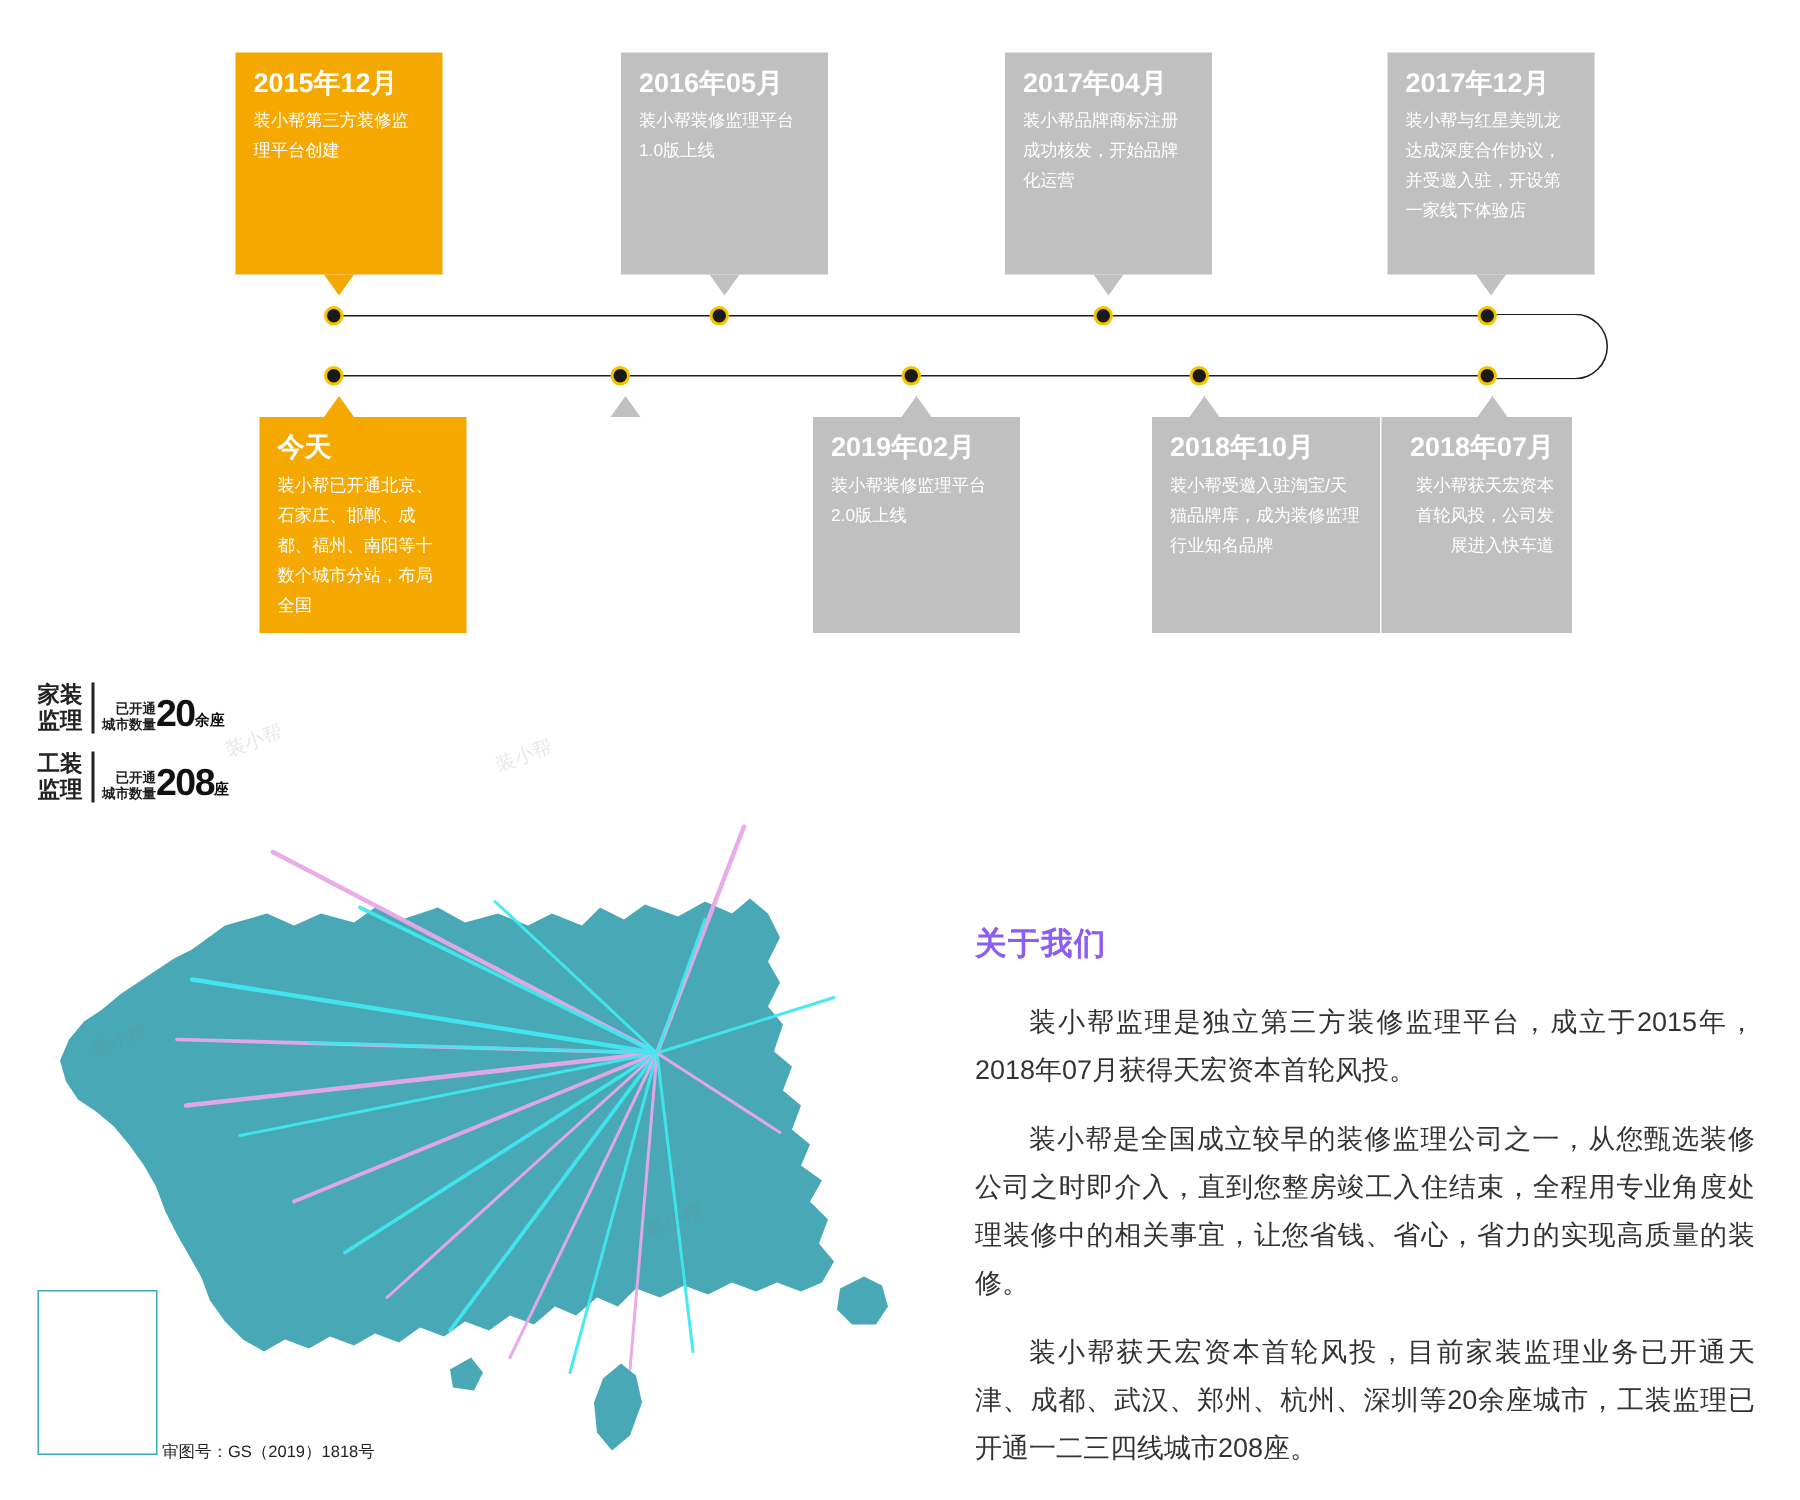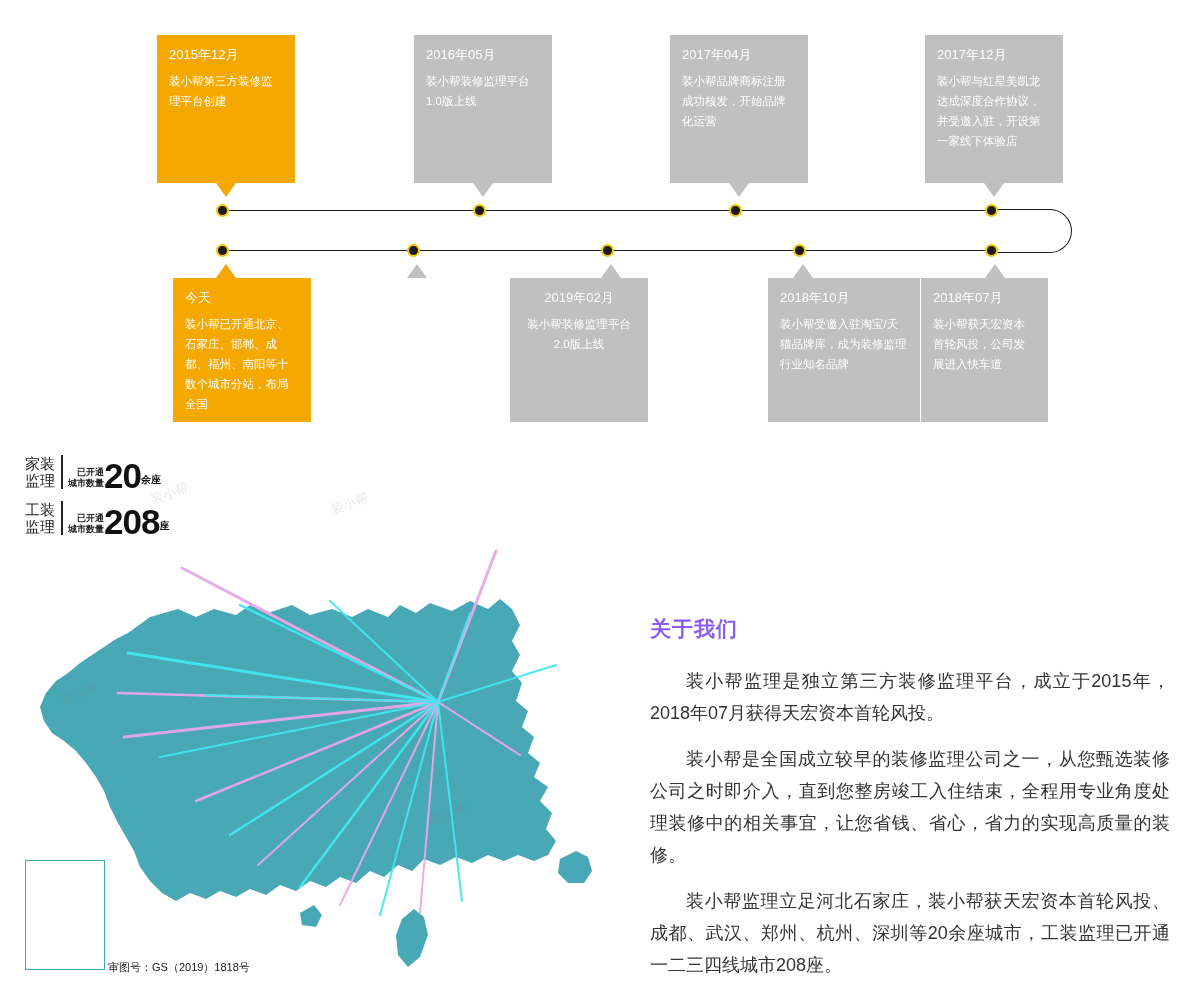--- a/index.html
+++ b/index.html
@@ -17,21 +17,21 @@
   .tl-card{
     position:absolute;
     width:138px;
     box-sizing:border-box;
     padding:12px 12px 14px 12px;
     background:#c0c0c0;
     color:#ffffff;
   }
   .tl-card.accent{background:#f5a800;}
   .tl-card .tl-date{
-    font-size:13px;font-weight:normal;line-height:16px;margin-bottom:8px;
+    font-size:18px;font-weight:bold;line-height:16px;margin-bottom:8px;
   }
   .tl-card .tl-text{
     font-size:11.5px;line-height:20px;
   }
   .tl-pointer{
     position:absolute;width:0;height:0;
     border-left:10px solid transparent;
     border-right:10px solid transparent;
   }
   .tl-pointer.down{border-top:14px solid #c0c0c0;}
@@ -50,28 +50,28 @@
     border:1px solid #1a1a1a;
     border-left:none;
     border-radius:0 22px 22px 0;
     z-index:1;
   }
 
   
   #stats{position:absolute;left:25px;top:455px;width:200px;}
   .stat-row{display:flex;align-items:flex-end;margin-bottom:12px;}
   .stat-label{
-    font-size:15px;font-weight:normal;line-height:17px;color:#222;
+    font-size:15px;font-weight:bold;line-height:17px;color:#222;
     padding-right:6px;border-right:2px solid #222;
   }
   .stat-sub{
     font-size:9px;line-height:11px;color:#222;padding-left:5px;font-weight:bold;text-align:right;
   }
   .stat-num{
-    font-size:35px;font-weight:bold;color:#111;line-height:26px;
+    font-size:25px;font-weight:bold;color:#111;line-height:26px;
     letter-spacing:-1px;
   }
   .stat-unit{font-size:10px;font-weight:bold;color:#111;padding-bottom:2px;}
   .stat-numwrap{display:flex;align-items:flex-end;}
 
   
   #map-area{position:absolute;left:0;top:505px;width:620px;height:490px;}
   #map-svg{position:absolute;left:0;top:0;}
   .ray{stroke-linecap:round;opacity:.95;}
   #inset{
@@ -142,33 +142,33 @@
 
   <div class="tl-pointer up accent" style="left:216px;top:264px;"></div>
   <div class="tl-card accent" style="left:173px;top:278px;height:144px;">
     <div class="tl-date">今天</div>
     <div class="tl-text">装小帮已开通北京、石家庄、邯郸、成都、福州、南阳等十数个城市分站，布局全国</div>
   </div>
 
   <div class="tl-pointer up" style="left:407px;top:264px;"></div>
 
   <div class="tl-pointer up" style="left:601px;top:264px;"></div>
-  <div class="tl-card" style="left:510px;top:278px;height:144px;text-align:center;">
+  <div class="tl-card" style="left:542px;top:278px;height:144px;">
     <div class="tl-date">2019年02月</div>
     <div class="tl-text">装小帮装修监理平台2.0版上线</div>
   </div>
 
   <div class="tl-pointer up" style="left:793px;top:264px;"></div>
   <div class="tl-card" style="left:724px;top:278px;height:144px;width:152px;margin-left:44px;">
     <div class="tl-date">2018年10月</div>
     <div class="tl-text">装小帮受邀入驻淘宝/天猫品牌库，成为装修监理行业知名品牌</div>
   </div>
 
   <div class="tl-pointer up" style="left:985px;top:264px;"></div>
-  <div class="tl-card" style="left:921px;top:278px;height:144px;width:127px;">
+  <div class="tl-card" style="left:921px;top:278px;height:144px;width:127px;text-align:right;">
     <div class="tl-date">2018年07月</div>
     <div class="tl-text">装小帮获天宏资本首轮风投，公司发展进入快车道</div>
   </div>
 </div>
 
 <div id="stats">
   <div class="stat-row">
     <div class="stat-label">
       <div>家装</div>
       <div>监理</div>
@@ -268,15 +268,15 @@
   </svg>
 
   <div id="inset"></div>
   <div id="inset-caption">审图号：GS（2019）1818号</div>
 </div>
 
 <div id="about">
   <h2>关于我们</h2>
   <p>装小帮监理是独立第三方装修监理平台，成立于2015年，2018年07月获得天宏资本首轮风投。</p>
   <p>装小帮是全国成立较早的装修监理公司之一，从您甄选装修公司之时即介入，直到您整房竣工入住结束，全程用专业角度处理装修中的相关事宜，让您省钱、省心，省力的实现高质量的装修。</p>
-  <p>装小帮监理立足河北石家庄，装小帮获天宏资本首轮风投、成都、武汉、郑州、杭州、深圳等20余座城市，工装监理已开通一二三四线城市208座。</p>
+  <p>装小帮获天宏资本首轮风投，目前家装监理业务已开通天津、成都、武汉、郑州、杭州、深圳等20余座城市，工装监理已开通一二三四线城市208座。</p>
   <p>更多城市陆续开通中------</p>
 </div>
 
 </body></html>

